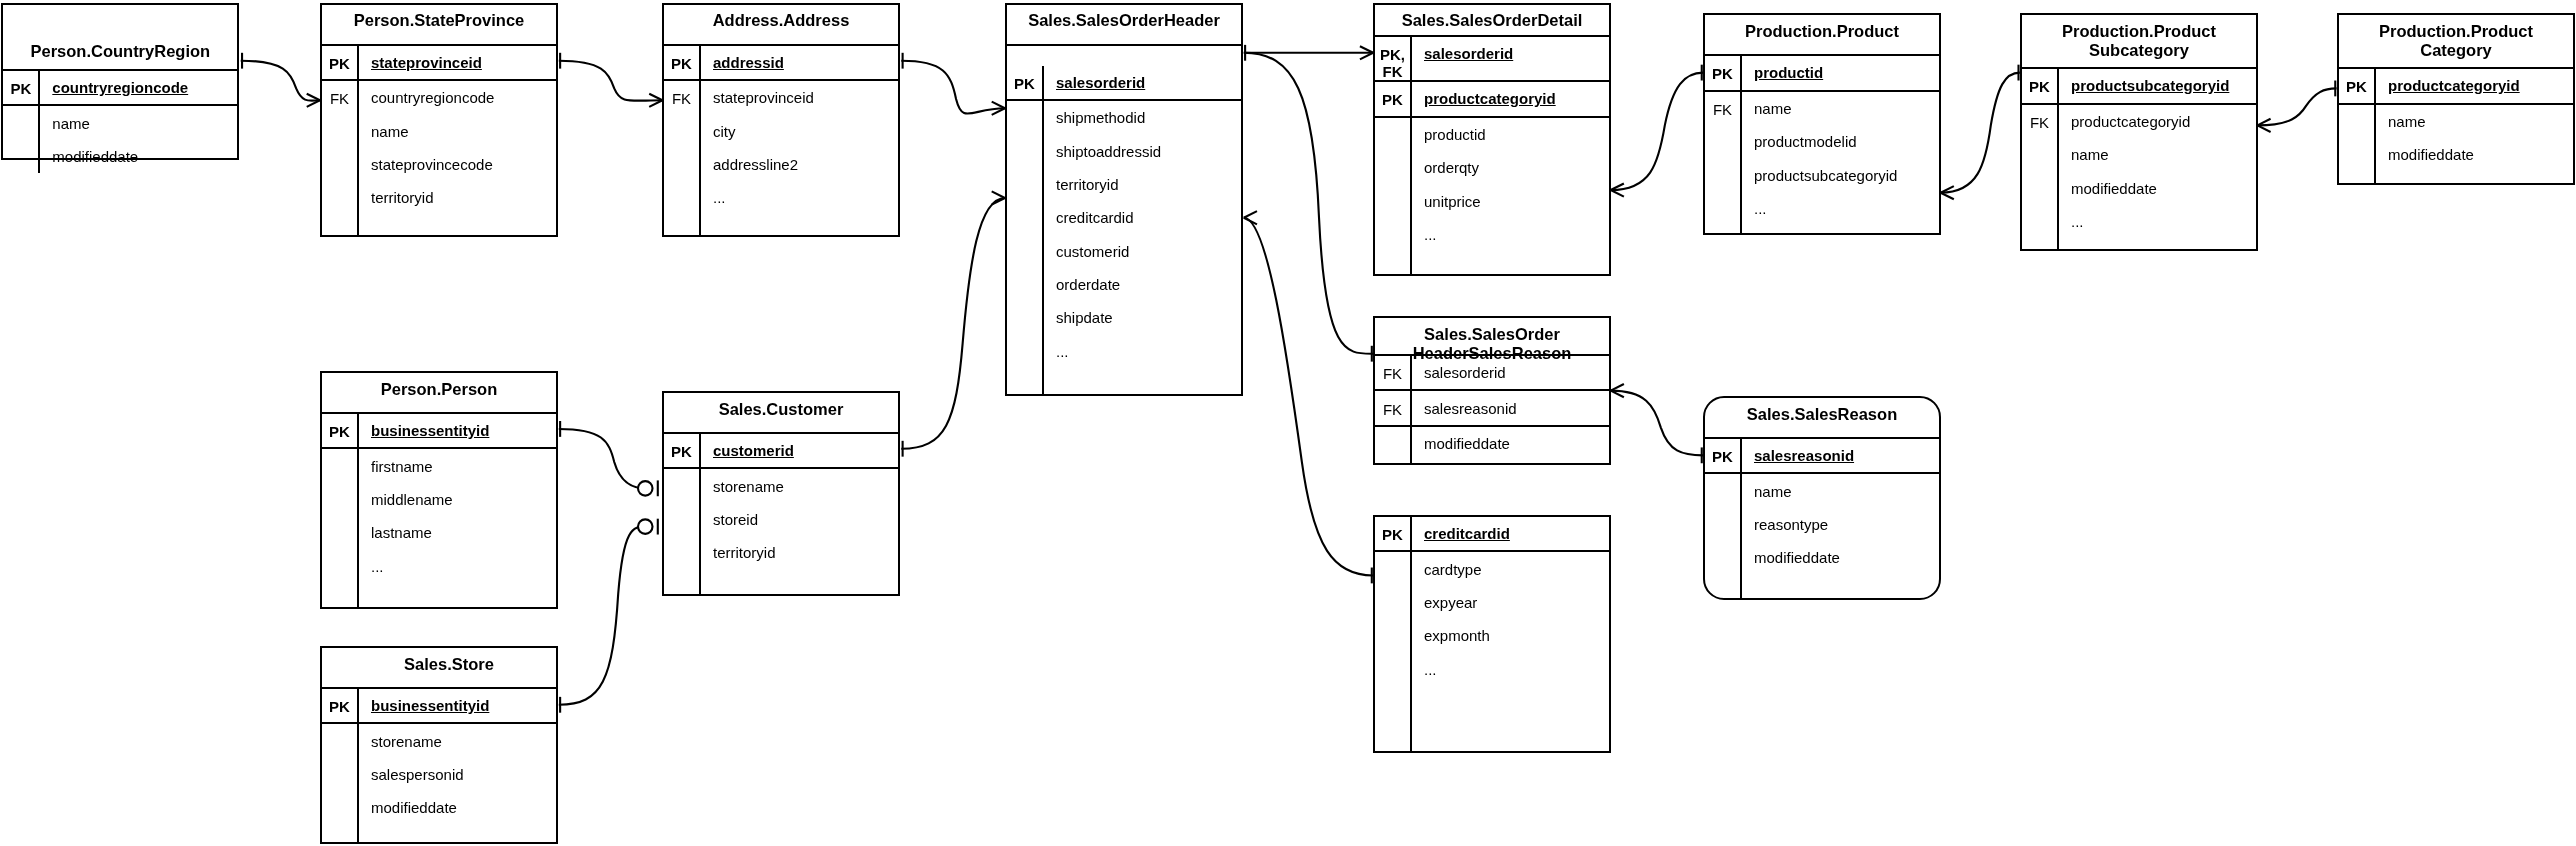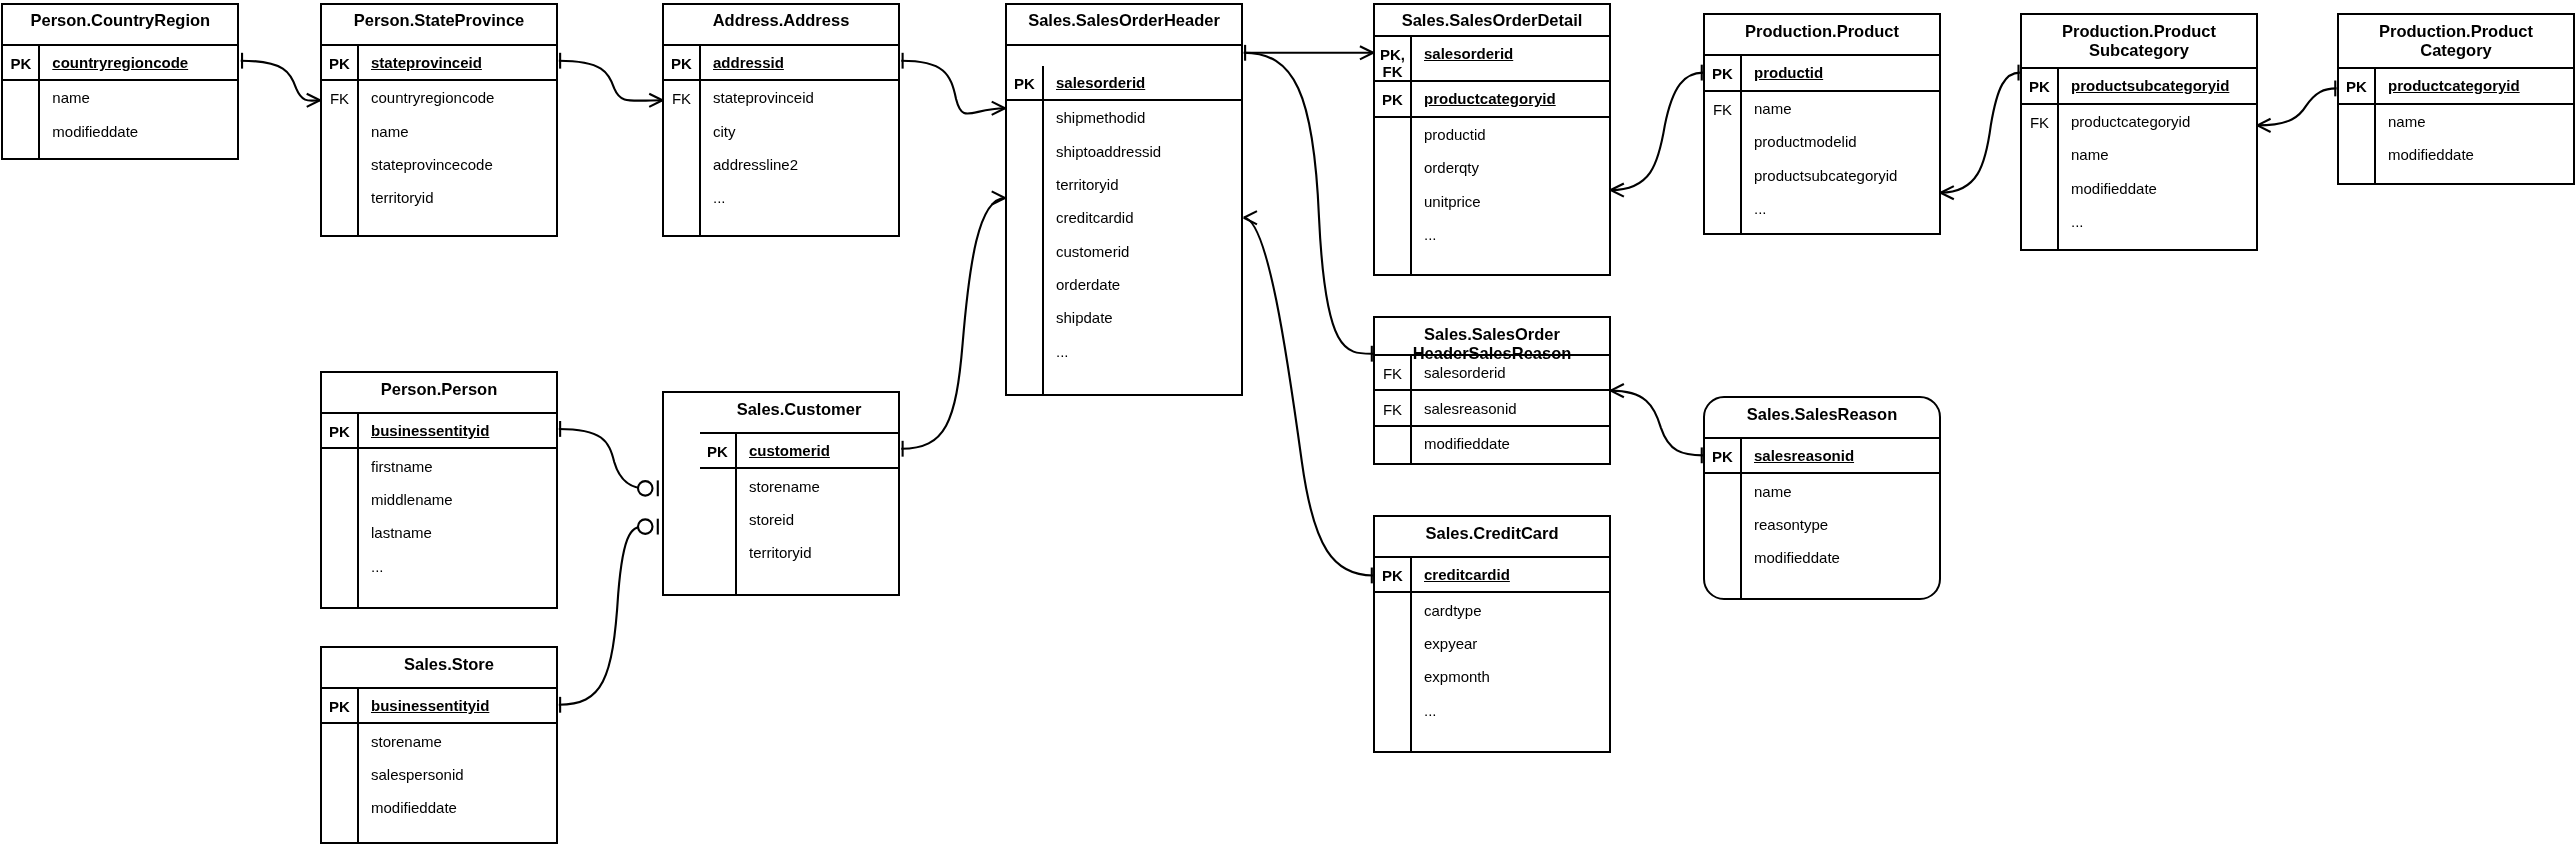--- a/index.html
+++ b/index.html
@@ -160,21 +160,21 @@
         <path d="M 2440,592 L 2460,582"></path>
         <path d="M 2440,592 L 2460,602"></path>
       </g>
       <line x1="2578" y1="678" x2="2578" y2="702"></line>
 
     </g>
   </svg>
 
   <div id="entities">
       <div class="entity" style="left: 1.3px; top: 2.6px; width: 238px; height: 157px;">
-        <div class="ent-title" style="height: 41px;">Person.CountryRegion</div>
+        <div class="ent-title" style="height: 41px; margin-top: 31px;">Person.CountryRegion</div>
         <div class="ent-body">
           <div class="attr-group">
             <div class="key-col pk">PK</div>
             <div class="attr-col">
               <div class="attr pkattr">countryregioncode</div>
             </div>
           </div>
           <div class="attr-group">
             <div class="key-col "></div>
             <div class="attr-col">
@@ -348,21 +348,21 @@
             <div class="key-col "></div>
             <div class="attr-col">
               <div class="attr">firstname</div>
               <div class="attr">middlename</div>
               <div class="attr">lastname</div>
               <div class="attr">...</div>
             </div>
           </div>
         </div>
       </div>
-      <div class="entity" style="left: 662px; top: 391px; width: 238px; height: 205px; padding-left: 36px;">
+      <div class="entity" style="left: 662px; top: 391px; width: 238px; height: 205px;">
         <div class="ent-title" style="height: 41px;">Sales.Customer</div>
         <div class="ent-body">
           <div class="attr-group">
             <div class="key-col pk">PK</div>
             <div class="attr-col">
               <div class="attr pkattr">customerid</div>
             </div>
           </div>
           <div class="attr-group">
             <div class="key-col "></div>
@@ -430,21 +430,20 @@
             <div class="key-col "></div>
             <div class="attr-col">
               <div class="attr">name</div>
               <div class="attr">reasontype</div>
               <div class="attr">modifieddate</div>
             </div>
           </div>
         </div>
       </div>
       <div class="entity" style="left: 1373px; top: 515px; width: 238px; height: 238px;">
-        <div class="ent-title" style="height: 41px;">Sales.CreditCard</div>
         <div class="ent-body">
           <div class="attr-group">
             <div class="key-col pk">PK</div>
             <div class="attr-col">
               <div class="attr pkattr">creditcardid</div>
             </div>
           </div>
           <div class="attr-group">
             <div class="key-col "></div>
             <div class="attr-col">

